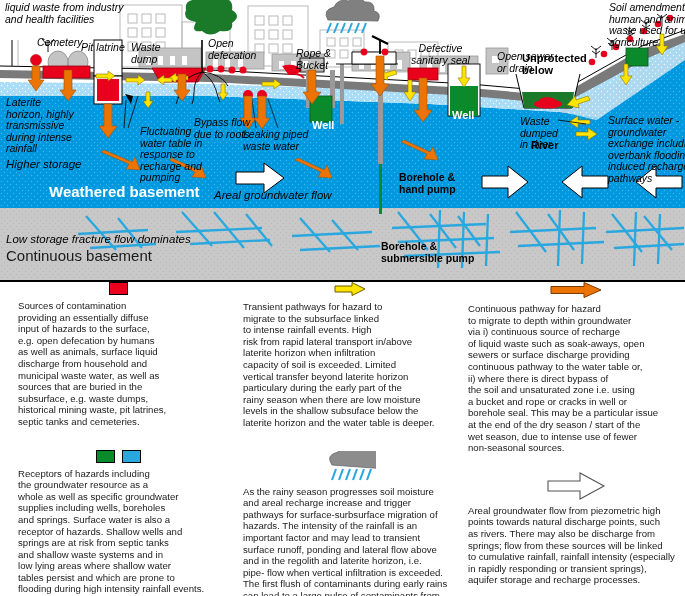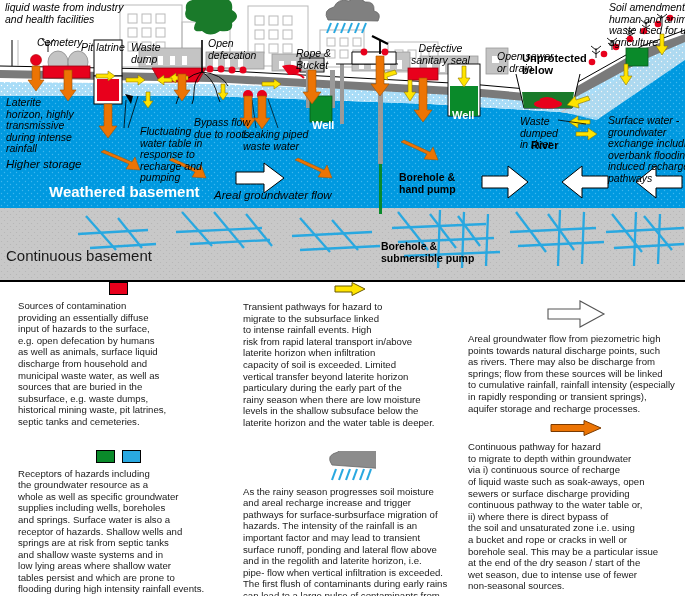--- a/index.html
+++ b/index.html
@@ -397,20 +397,21 @@
 due to roots</div>
     <div class="dlabel" style="left:243px;top:129px;">Leaking piped
 waste water</div>
     <div class="dlabel bigit" style="left:6px;top:159px;">Higher storage</div>
     <div class="dlabel white big" style="left:6px;top:186px;">Weathered basement</div>
     <div class="dlabel bigit" style="left:214px;top:190px;">Areal groundwater flow</div>
     <div class="dlabel bold" style="left:399px;top:171px;font-size:10.5px;line-height:12px;">Borehole &amp;
 hand pump</div>
     <div class="dlabel bold" style="left:381px;top:240px;font-size:10.5px;line-height:12px;">Borehole &amp;
 submersible pump</div>
+    <div class="dlabel bigit" style="left:6px;top:234px;">Low storage fracture flow dominates</div>
     <div class="dlabel big" style="left:6px;top:250px;color:#1a1a1a;">Continuous basement</div>
     <div class="dlabel" style="left:312px;top:120px;color:#fff;font-weight:bold;font-style:normal;font-size:11px;">Well</div>
     <div class="dlabel" style="left:452px;top:110px;color:#fff;font-weight:bold;font-style:normal;font-size:11px;">Well</div>
   </div>
 
   <div class="legend">
 
     <div class="col col1">
       <div class="legblock">
         <div class="swatchrow">
@@ -487,47 +488,47 @@
 and in the regolith and laterite horizon, i.e.
 pipe- flow when vertical infiltration is exceeded.
 The first flush of contaminants during early rains
 can lead to a large pulse of contaminants from
 the surface to the subsurface due to focussed
 urban recharge processes.</div>
       </div>
     </div>
 
     <div class="col col3">
-      <div class="legblock" style="margin-top:18px;">
-        <svg class="legicon" width="62" height="28" viewBox="0 0 62 28">
-          <path d="M3,9 l32,0 l0,-8 l24,13 l-24,13 l0,-8 l-32,0 z" fill="#ffffff" stroke="#555" stroke-width="1.1"></path>
-        </svg>
-        <div class="legtext">Areal groundwater flow from piezometric high
-points towards natural discharge points, such
-as rivers. There may also be discharge from
-springs; flow from these sources will be linked
-to cumulative rainfall, rainfall intensity (especially
-in rapidly responding or transient springs),
-aquifer storage and recharge processes.</div>
-      </div>
-
       <div class="legblock">
         <svg class="legicon" width="54" height="16" viewBox="0 0 54 16">
           <path d="M2,4.5 l33,0 l0,-4 l17,7.5 l-17,7.5 l0,-4 l-33,0 z" fill="#ec7404" stroke="#7a3a00" stroke-width="1"></path>
         </svg>
         <div class="legtext">Continuous pathway for hazard
 to migrate to depth within groundwater
 via i) continuous source of recharge
 of liquid waste such as soak-aways, open
 sewers or surface discharge providing
 continuous pathway to the water table or,
 ii) where there is direct bypass of
 the soil and unsaturated zone i.e. using
 a bucket and rope or cracks in well or
 borehole seal. This may be a particular issue
  at the end of the dry season / start of the
 wet season, due to intense use of fewer
 non-seasonal sources.</div>
       </div>
+
+      <div class="legblock" style="margin-top:18px;">
+        <svg class="legicon" width="62" height="28" viewBox="0 0 62 28">
+          <path d="M3,9 l32,0 l0,-8 l24,13 l-24,13 l0,-8 l-32,0 z" fill="#ffffff" stroke="#555" stroke-width="1.1"></path>
+        </svg>
+        <div class="legtext">Areal groundwater flow from piezometric high
+points towards natural discharge points, such
+as rivers. There may also be discharge from
+springs; flow from these sources will be linked
+to cumulative rainfall, rainfall intensity (especially
+in rapidly responding or transient springs),
+aquifer storage and recharge processes.</div>
+      </div>
     </div>
 
   </div>
 </div>
 
 </body></html>

